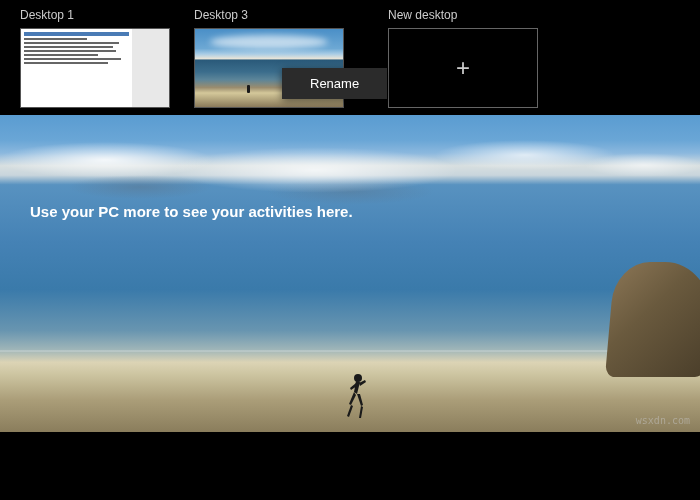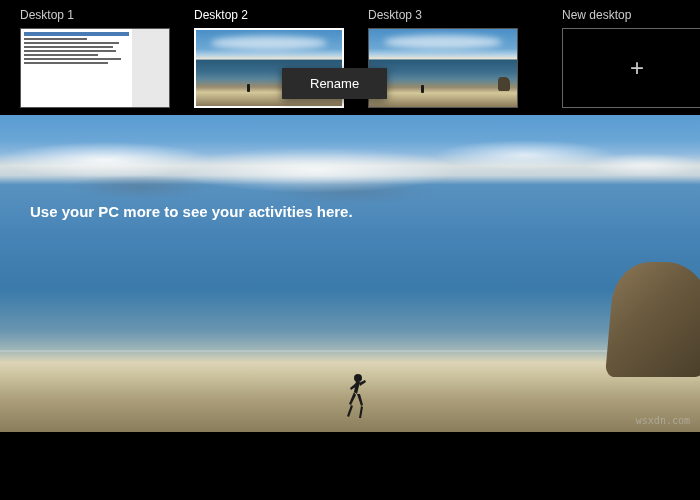--- a/index.html
+++ b/index.html
@@ -258,28 +258,20 @@
           <div class="app-line" style="width:88%"></div>
           <div class="app-line" style="width:70%"></div>
           <div class="app-line" style="width:92%"></div>
           <div class="app-line" style="width:80%"></div>
         </div>
         <div class="app-right"></div>
       </div>
     </div>
   </div>
 
-  <div class="desktop-item active">
-    <div class="desktop-label">Desktop 2</div>
-    <div class="desktop-thumb">
-      <div class="beach-bg">
-          <div class="rock-sm"></div>
-        </div>
-    </div>
-  </div>
 
   <div class="desktop-item">
     <div class="desktop-label">Desktop 3</div>
     <div class="desktop-thumb">
       <div class="beach-bg">
           <div class="rock-sm"></div>
         </div>
     </div>
   </div>
 

